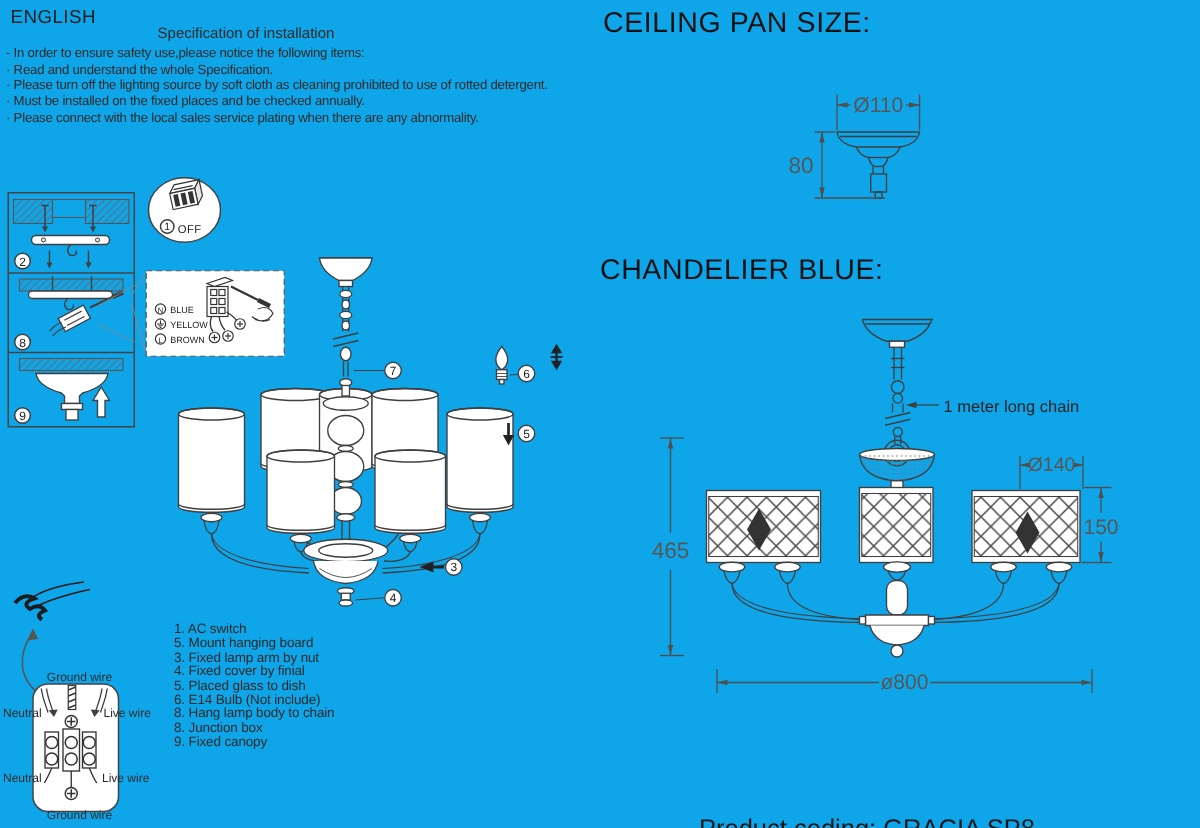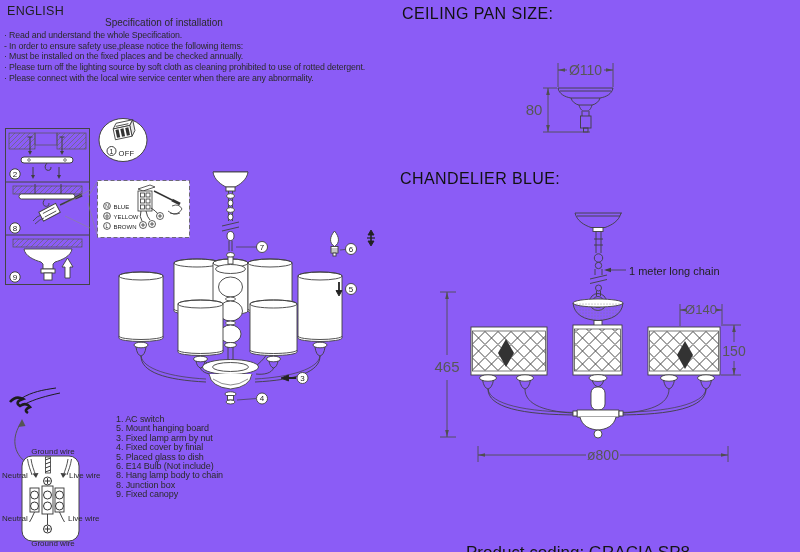--- a/index.html
+++ b/index.html
@@ -1,47 +1,47 @@
 <!DOCTYPE html>
 <html><head>
 <meta charset="utf-8">
 <style>
   * { margin:0; padding:0; box-sizing:border-box; }
   body { background:#888; font-family:"Liberation Sans","DejaVu Sans",sans-serif; }
-  .page { position:relative; width:800px; height:552px; background:#8b5cf6; overflow:hidden; color:#1f1f1f; }
+  .page { position:relative; width:800px; height:552px; background:#0ea5e9; overflow:hidden; color:#1f1f1f; }
   .abs { position:absolute; }
   .lang { left:7px; top:4px; font-size:12.5px; letter-spacing:.3px; }
   .spec-title { left:98px; top:17px; width:132px; text-align:center; font-size:10px; color:#2a2a2a; }
   .safety { left:4px; top:30px; font-size:8.8px; line-height:10.7px; letter-spacing:-.15px; white-space:nowrap; color:#2a2a2a; }
   .parts { left:116px; top:415px; font-size:9px; line-height:9.4px; letter-spacing:-.1px; white-space:nowrap; color:#2a2a2a; }
-  .sec-title { font-size:16px; letter-spacing:.4px; color:#111; }
+  .sec-title { font-size:19px; letter-spacing:.4px; color:#111; }
   .ceiling-title { left:402px; top:5px; }
   .chand-title { left:400px; top:170px; }
   .product { left:466px; top:532px; font-size:17px; color:#151515;margin-top:11px; }
   svg { overflow:visible; }
   svg text { font-family:"Liberation Sans","DejaVu Sans",sans-serif; fill:#222; }
   .dim { fill:#575757; font-size:14px; }
   .dim-s { fill:#575757; font-size:13px; }
   .co { font-size:8px; fill:#222; }
   .lbl { font-size:8px; fill:#2a2a2a; }
 </style>
 </head>
 <body>
 
 <div class="page">
 
   <div class="abs lang">ENGLISH</div>
   <div class="abs spec-title">Specification of installation</div>
 
   <div class="abs safety">
+    <div>- In order to ensure safety use,please notice the following items:</div>
     <div>· Read and understand the whole Specification.</div>
-    <div>- In order to ensure safety use,please notice the following items:</div>
+    <div>· Please turn off the lighting source by soft cloth as cleaning prohibited to use of rotted detergent.</div>
     <div>· Must be installed on the fixed places and be checked annually.</div>
-    <div>· Please turn off the lighting source by soft cloth as cleaning prohibited to use of rotted detergent.</div>
-    <div>· Please connect with the local wire service center when there are any abnormality.</div>
+    <div>· Please connect with the local sales service plating when there are any abnormality.</div>
   </div>
 
   <svg class="abs" style="left:5px;top:128px;" width="85" height="157" viewBox="0 0 85 157">
     <defs>
       <pattern id="hatchS" width="5" height="5" patternUnits="userSpaceOnUse">
         <path d="M0,5 L5,0" stroke="#6a6a6a" stroke-width="0.7"></path>
       </pattern>
     </defs>
     <rect x="0.5" y="0.5" width="84" height="156" fill="none" stroke="#444"></rect>
     <line x1="0.5" y1="54" x2="84.5" y2="54" stroke="#444"></line>

